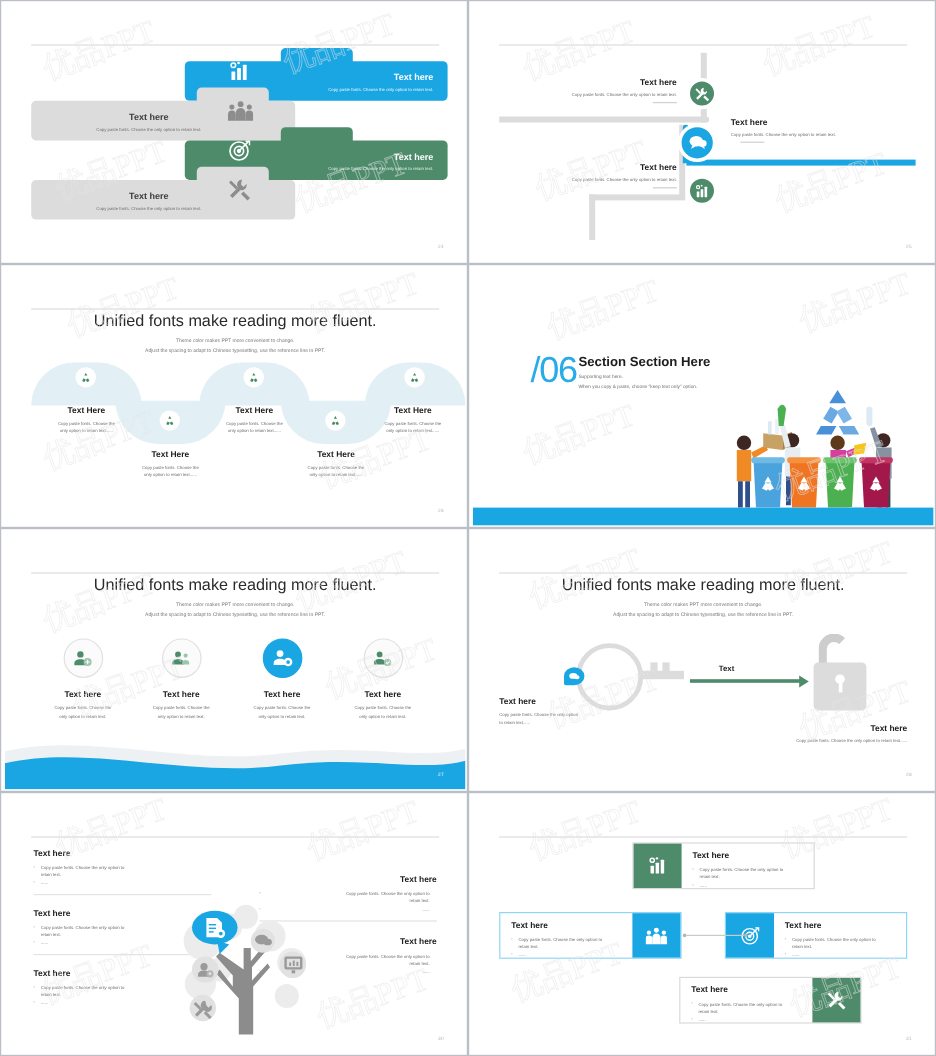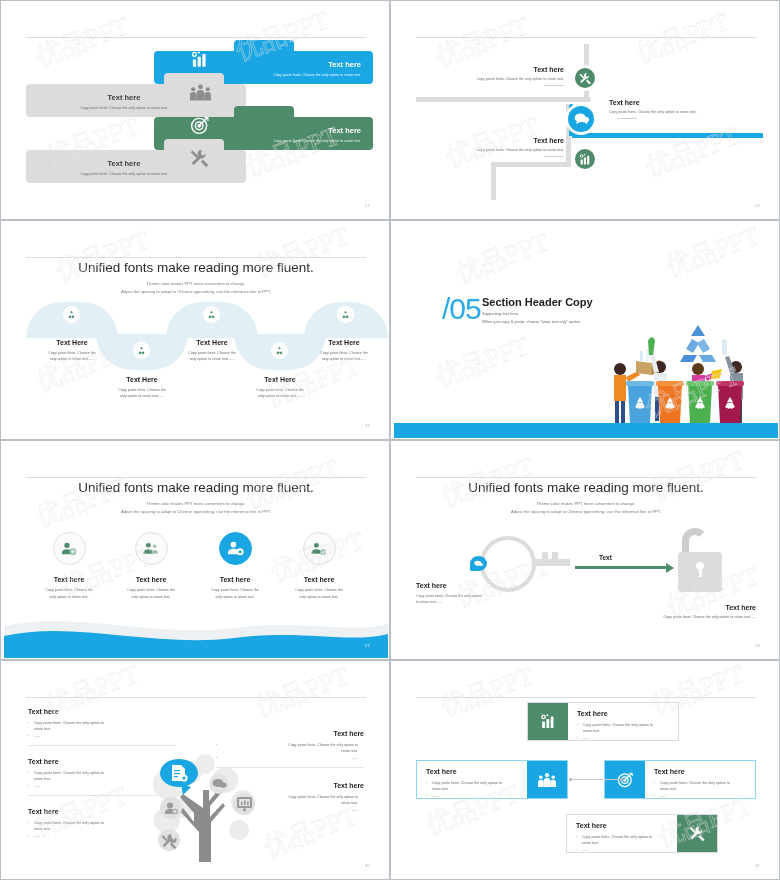--- a/index.html
+++ b/index.html
@@ -425,22 +425,22 @@
         <span style="left:50px;top:14px;">优品PPT</span>
           <span style="left:250px;top:10px;">优品PPT</span>
         <span style="left:30px;top:125px;">优品PPT</span>
           <span style="left:260px;top:140px;">优品PPT</span>
       </div>
     </div>
   </div>
 
   <div class="slide">
     <div class="inner">
-      <div class="sec-num">/05</div>
-      <div class="sec-h">Section Header Copy</div>
+      <div class="sec-num">/06</div>
+      <div class="sec-h">Section Section Here</div>
       <div class="sec-s1">Supporting text here.</div>
       <div class="sec-s2">When you copy &amp; paste, choose "keep text only" option.</div>
 
       <div style="position:absolute;left:212px;top:95px;width:160px;height:110px;">
         <svg width="160" height="110" viewBox="0 0 160 110">
 
           <g fill="#4A90D9">
             <path d="M92 6l7 11h-14z"></path>
             <path d="M80 30l6-10 7 4-6 10z" fill="#6BA9E3"></path>
             <path d="M104 30l-6-10-7 4 6 10z" fill="#7EB6E8"></path>

